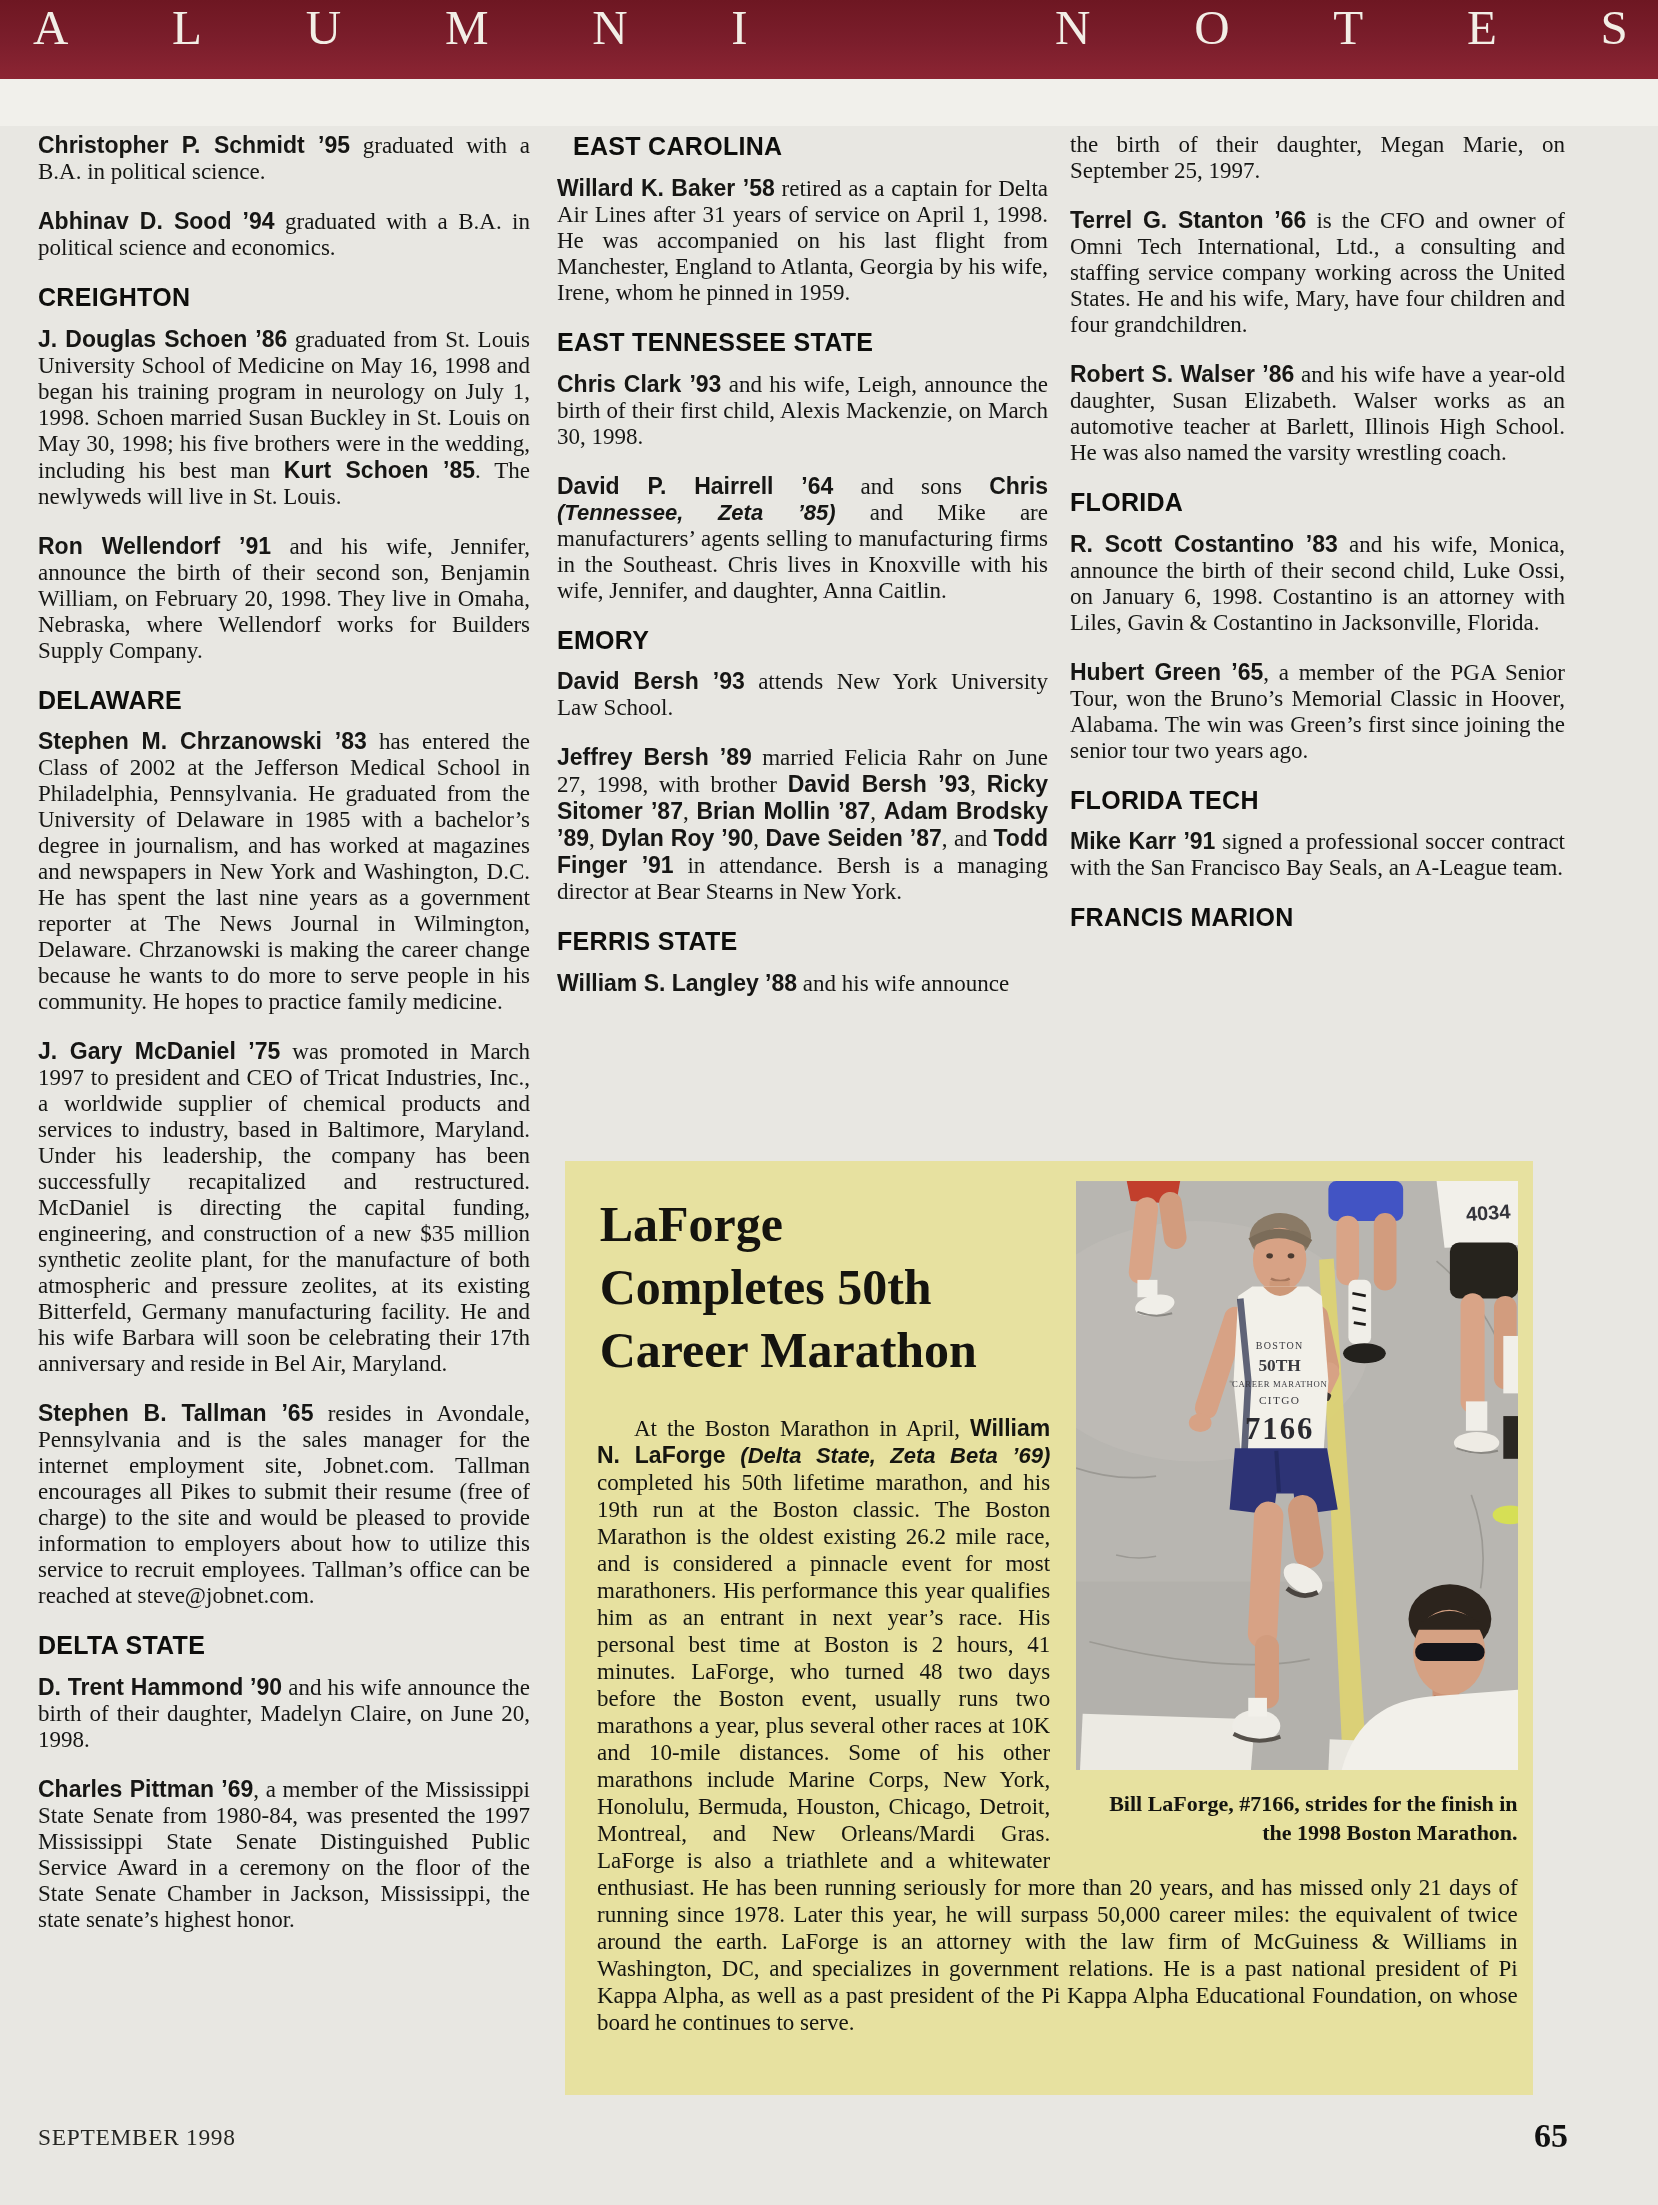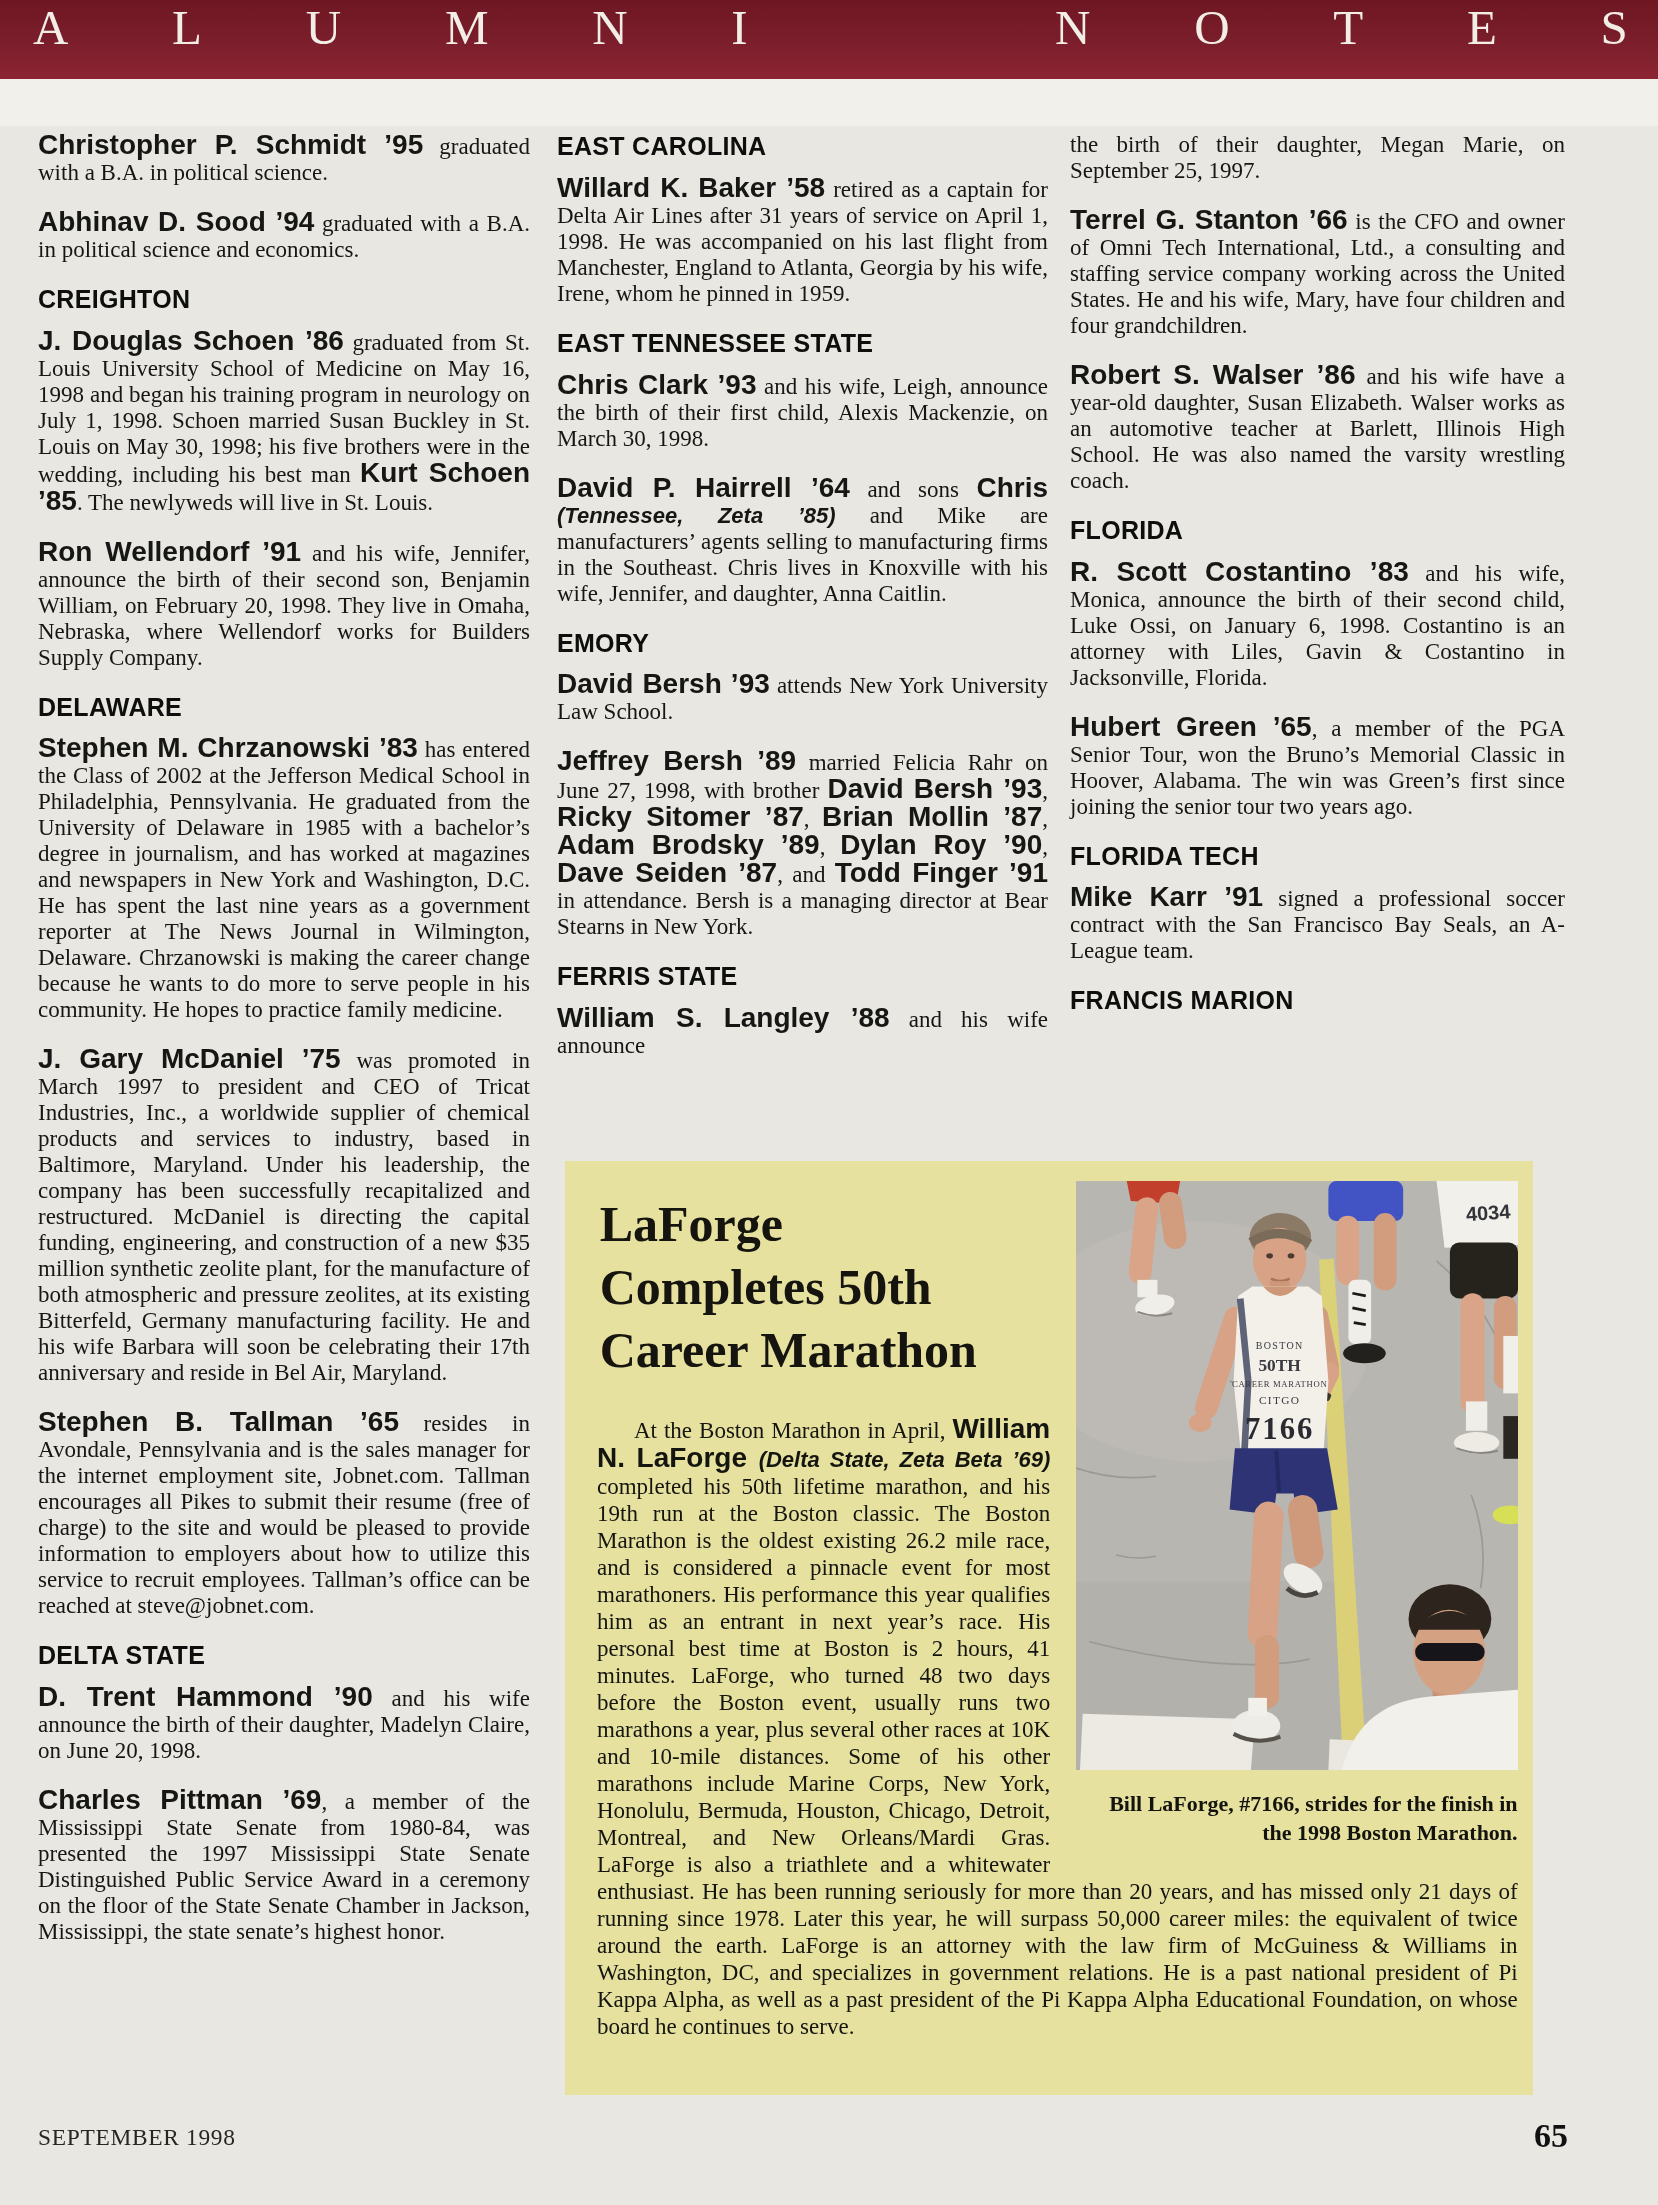--- a/index.html
+++ b/index.html
@@ -18,22 +18,22 @@
 
   
   .col{position:absolute;top:132px;font-size:23px;line-height:26px;color:#161614;
        text-align:justify;}
   #col-left{left:38px;width:492px;}
   #col-middle{left:557px;width:491px;}
   #col-right{left:1070px;width:495px;}
   .entry{margin:0 0 23px 0;}
   .sec-heading{font-family:"Liberation Sans",sans-serif;font-weight:700;font-size:25px;
        line-height:27px;letter-spacing:0.3px;margin:16px 0 14.7px 0;text-align:left;color:#0e0e0c;}
-  .col .sec-heading:first-child{margin-top:1.3px;}
-  .seg-bold{font-family:"Liberation Sans",sans-serif;font-weight:700;font-size:28px;}
+  .col .sec-heading:first-child{margin-top:1.3px;margin-left:16px;}
+  .seg-bold{font-family:"Liberation Sans",sans-serif;font-weight:700;font-size:23px;}
   .seg-bi{font-family:"Liberation Sans",sans-serif;font-weight:700;font-style:italic;font-size:22px;}
 
   
   .feature{position:absolute;left:565px;top:1161px;width:968px;height:934px;background:#e7e1a0;
            box-sizing:border-box;padding:18.7px 15.4px 17.4px 32px;overflow:hidden;z-index:5;}
   .figure{float:right;width:442px;margin:1.3px 0 27px 25.4px;}
   .photo-svg{display:block;width:442px;height:589px;}
   .caption{font-family:"Liberation Serif",serif;font-weight:700;font-size:22px;line-height:29px;
            margin-top:18.7px;color:#14140f;text-align:right;}
   .feature-title{font-family:"Liberation Serif",serif;font-weight:700;font-size:50px;

